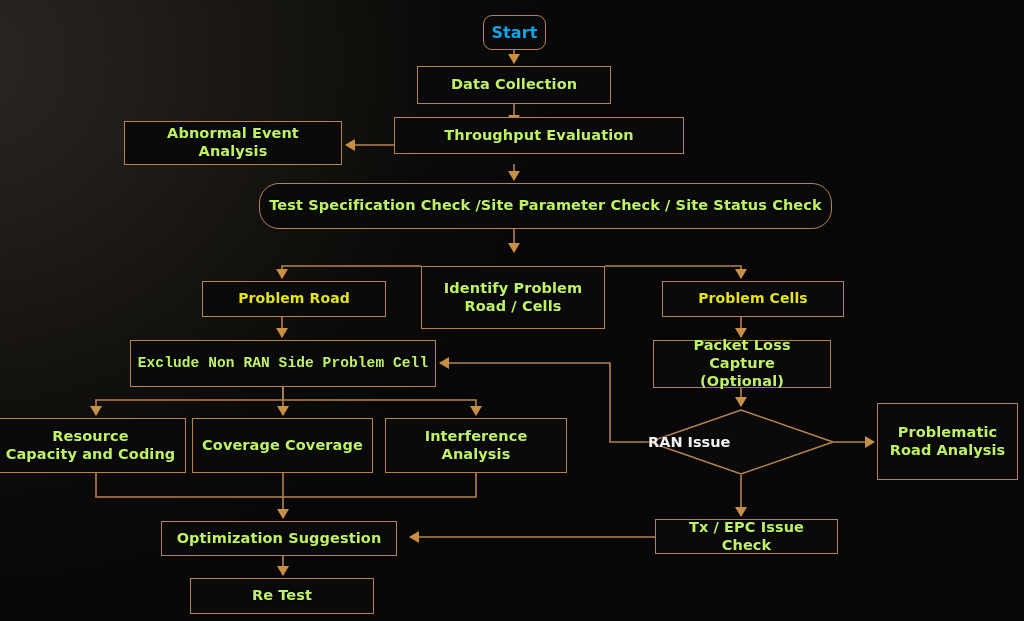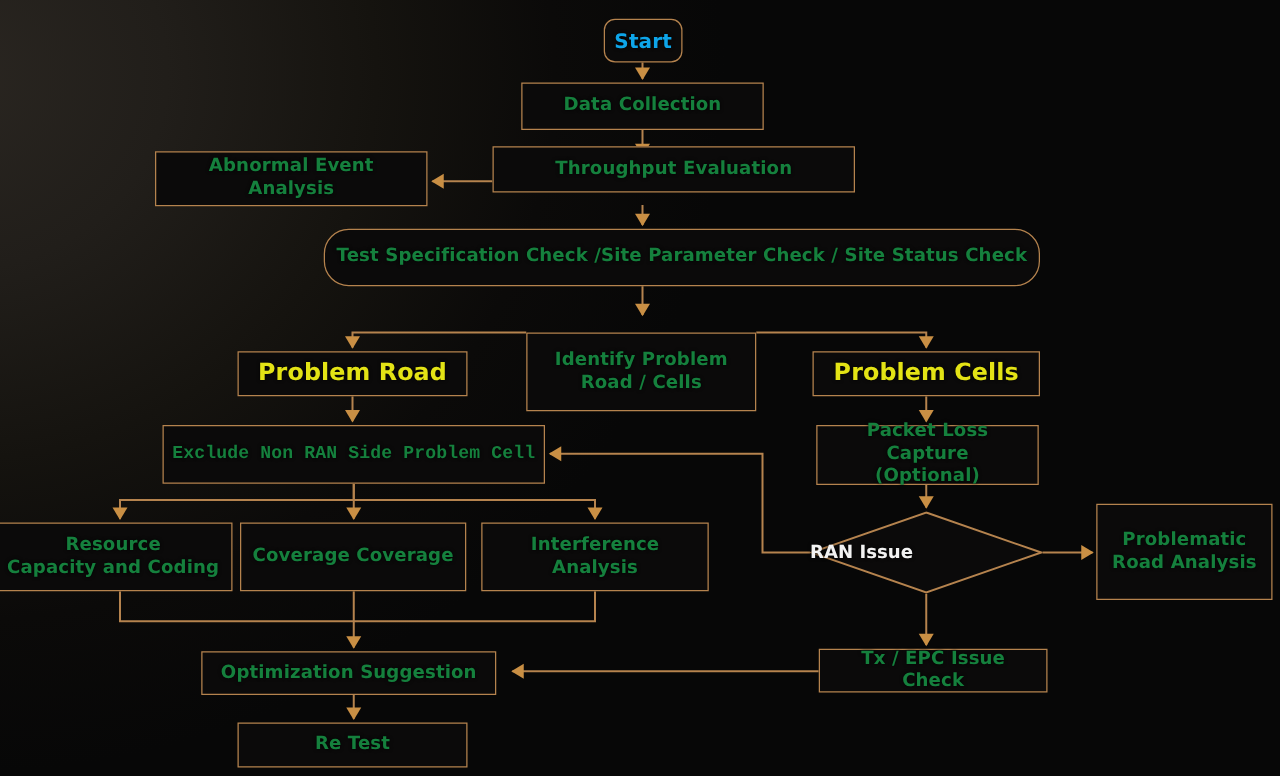--- a/index.html
+++ b/index.html
@@ -27,37 +27,37 @@
     position: absolute;
     left: 0; top: 0;
     width: 1024px; height: 621px;
     pointer-events: none;
   }
 
   .node {
     position: absolute;
     border: 1.5px solid #b5834e;
     background: #0b0a0a;
-    color: #15803d;
+    color: #bef264;
     display: flex;
     align-items: center;
     justify-content: center;
     text-align: center;
     font-weight: bold;
     font-size: 14.5px;
     line-height: 1.22;
     letter-spacing: 0.1px;
     text-shadow: 0 0 3px rgba(0,0,0,0.95);
     padding: 2px 6px;
     z-index: 3;
   }
 
   .node.rounded { border-radius: 9px; }
   .node.cyan   { color: #0ea5e9; font-size: 16px; }
-  .node.yellow { color: #e3e315; font-size: 19px; }
+  .node.yellow { color: #e3e315; font-size: 14px; margin-left: 12px; }
 
   .diamond-wrap {
     position: absolute;
     z-index: 3;
     display: flex;
     align-items: center;
     justify-content: flex-start;
   }
   .diamond-label {
     position: relative;

